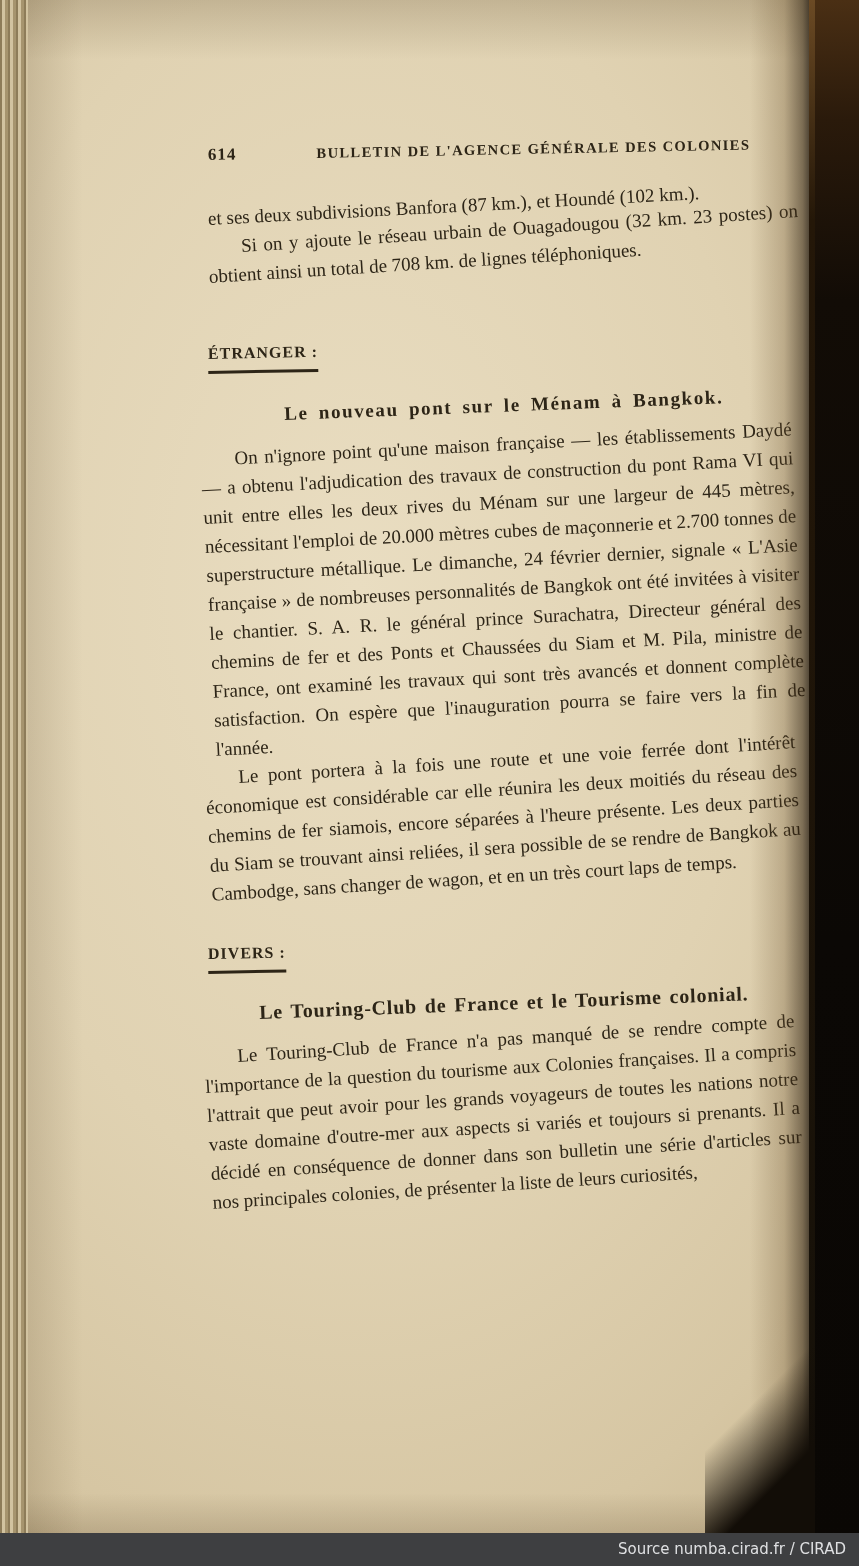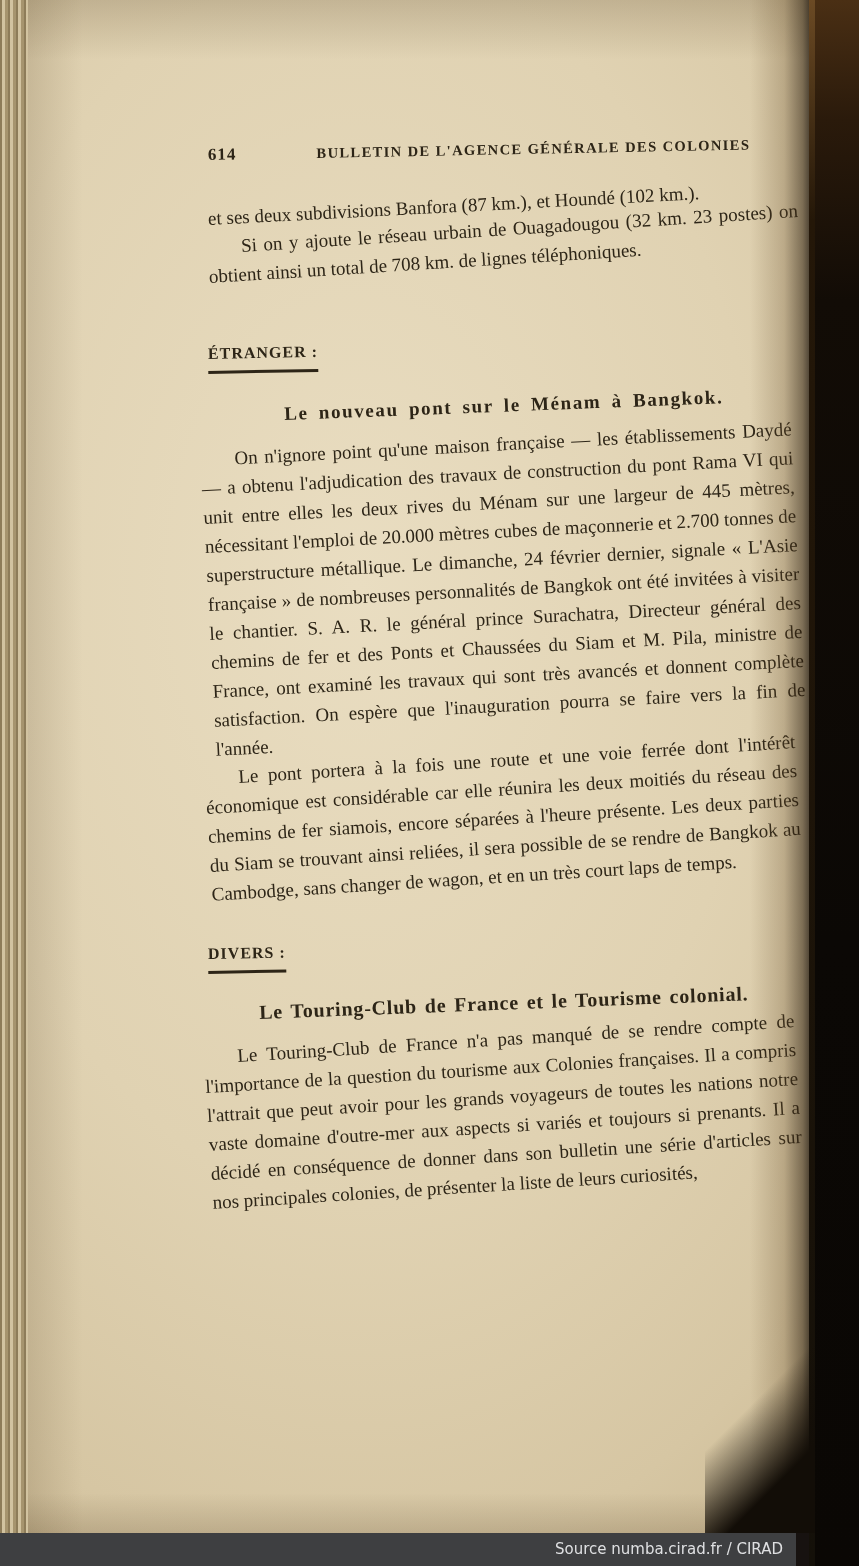--- a/index.html
+++ b/index.html
@@ -75,21 +75,21 @@
   }
 
   .article-title {
     margin:28px 0 14px; text-align:center; font-weight:bold;
     font-size:19px; letter-spacing:1.6px; word-spacing:4px;
   }
   .article-title.lg { font-size:20px; letter-spacing:.8px; word-spacing:2px; margin-top:26px; }
 
   
   .footer {
-    position:absolute; left:0; bottom:0; width:796px; height:33px;
+    position:absolute; left:0; bottom:0; width:859px; height:33px;
     background:#3e3f41; color:#dfe0e2; box-sizing:border-box;
     font-family:"DejaVu Sans","Liberation Sans",sans-serif; font-size:15px;
     line-height:33px; text-align:right; padding-right:13px;
   }
 </style>
 </head>
 <body>
 
 <div class="scan">
 

